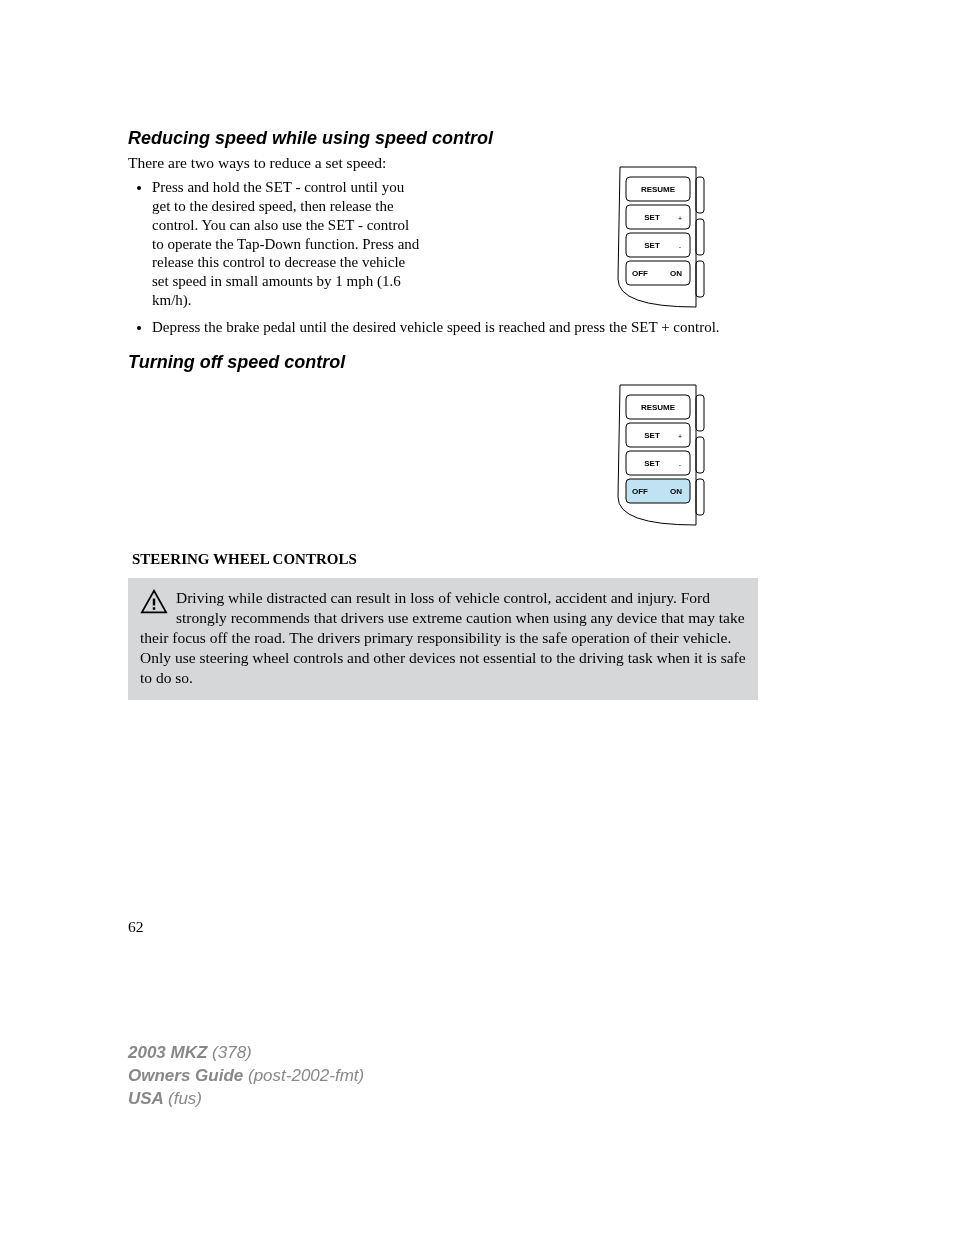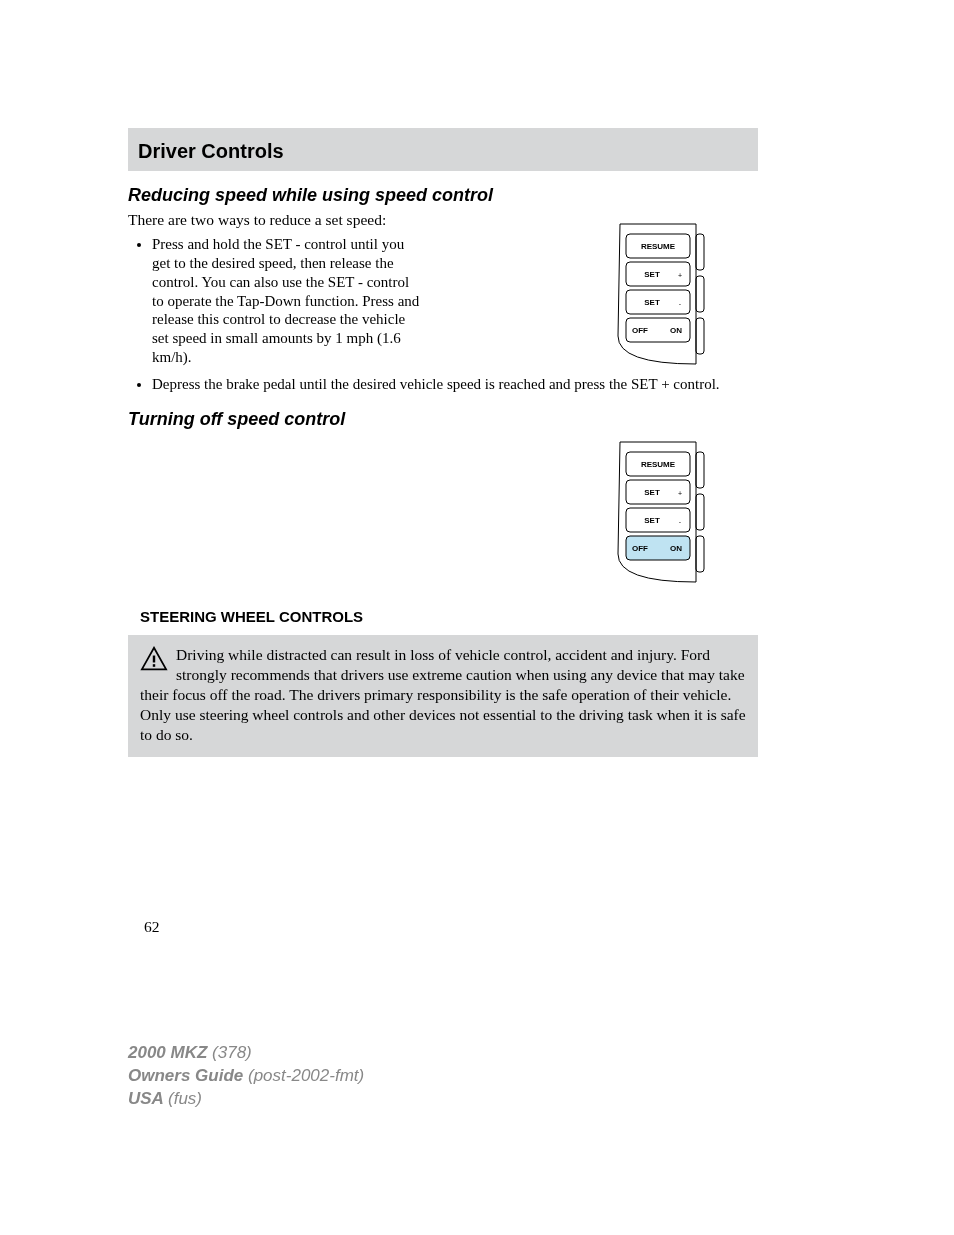--- a/index.html
+++ b/index.html
@@ -52,41 +52,41 @@
   ul.bullets {
     margin: 2px 0 6px 0;
     padding-left: 24px;
   }
   ul.bullets li {
     font-size: 15px;
     line-height: 1.25;
     margin-bottom: 6px;
   }
   .section-head {
-    font-family: Liberation Sans, sans-serif;
+    font-family: Liberation Serif, serif;
     font-weight: bold;
     font-size: 15px;
-    margin: 24px 0 10px 12px;
+    margin: 24px 0 10px 4px;
   }
   .warning-box {
     background: #d6d7d8;
     padding: 10px 12px 12px 12px;
     font-size: 15.5px;
     line-height: 1.28;
   }
   .warn-icon {
     float: left;
     width: 28px;
     height: 26px;
     margin-right: 8px;
     margin-top: 1px;
   }
   .page-number {
     position: absolute;
-    left: 144px;
+    left: 128px;
     top: 918px;
     font-size: 15.5px;
     text-align: right;
   }
   .footer {
     position: absolute;
     left: 128px;
     top: 1042px;
     font-family: Arial, Helvetica, sans-serif;
     font-size: 17px;
@@ -99,23 +99,20 @@
   
   .ctrl-svg { display:block; margin: 0 auto; }
   .ctrl-label { font-family: Arial, sans-serif; font-size: 8px; font-weight: bold; fill:#000; }
   .ctrl-small { font-family: Arial, sans-serif; font-size: 7px; fill:#000; }
 </style>
 </head>
 <body>
 
 <div class="page">
 
-  <div class="header-bar">
-    <h1>Driver Controls</h1>
-  </div>
 
   <div class="subhead">Reducing speed while using speed control</div>
 
   <div class="row">
     <div class="col-text">
       <p class="body-text" style="max-width:270px">There are two ways to reduce a set speed:</p>
       <ul class="bullets" style="max-width:270px">
         <li>Press and hold the SET - control until you get to the desired speed, then release the control. You can also use the SET - control to operate the Tap-Down function. Press and release this control to decrease the vehicle set speed in small amounts by 1 mph (1.6 km/h).</li>
       </ul>
     </div>
@@ -185,16 +182,16 @@
       <rect x="14.6" y="21" width="2.8" height="3" fill="#000"></rect>
     </svg>
     <span>Driving while distracted can result in loss of vehicle control, accident and injury. Ford strongly recommends that drivers use extreme caution when using any device that may take their focus off the road. The drivers primary responsibility is the safe operation of their vehicle. Only use steering wheel controls and other devices not essential to the driving task when it is safe to do so.</span>
   </div>
 
 </div>
 
 <div class="page-number">62</div>
 
 <div class="footer">
-  <div><span class="b">2000 MKZ </span><span>(378)</span></div>
+  <div><span class="b">2003 MKZ </span><span>(378)</span></div>
   <div><span class="b">Owners Guide </span><span>(post-2002-fmt)</span></div>
   <div><span class="b">USA </span><span>(fus)</span></div>
 </div>
 
 </body></html>

